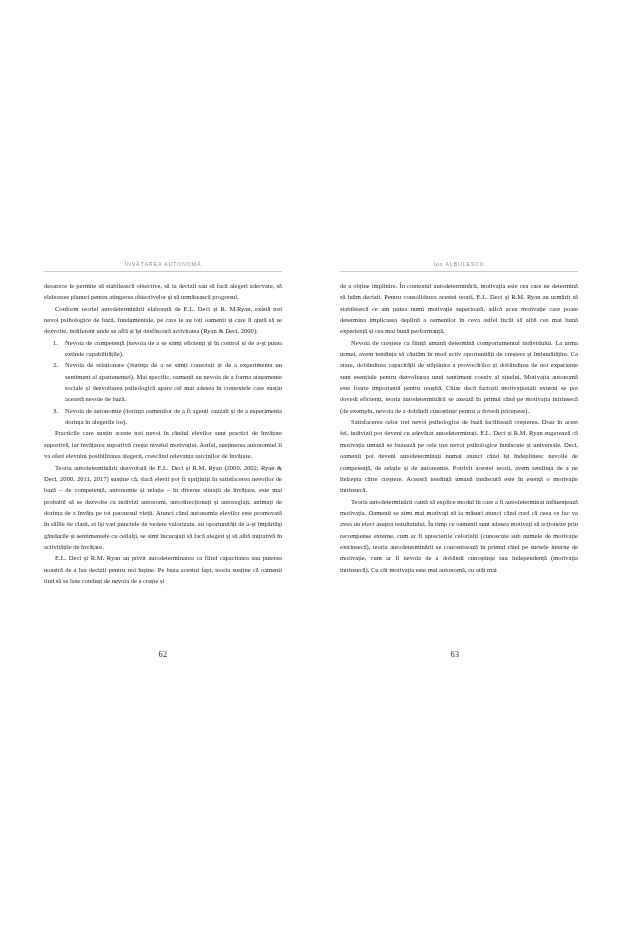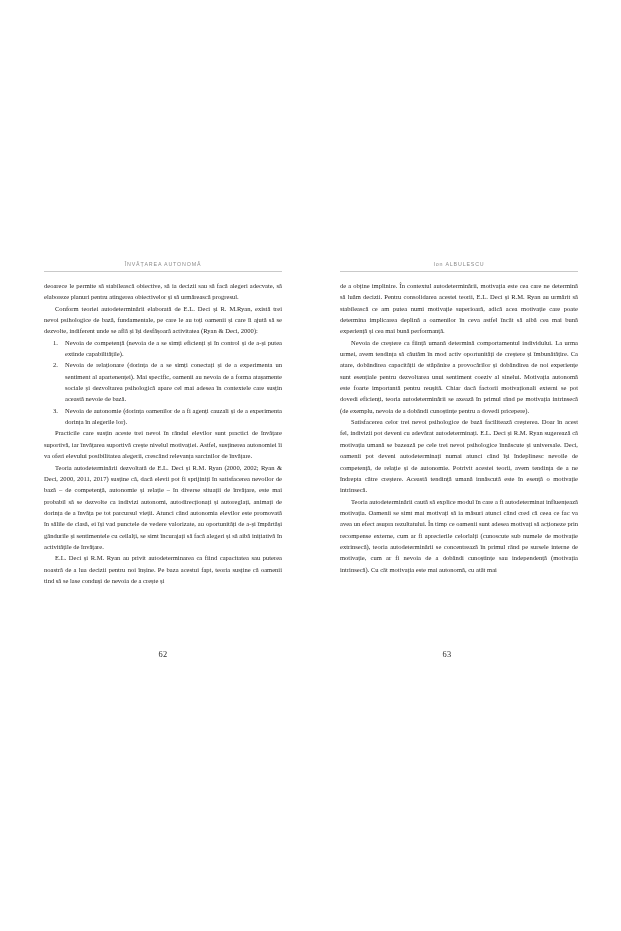--- a/index.html
+++ b/index.html
@@ -98,21 +98,21 @@
 
   .folio {
     position: absolute;
     width: 238px;
     text-align: center;
     font-size: 8.4px;
     color: #2a2a2a;
     letter-spacing: 0.4px;
   }
   .folio-left  { left: 44px;  top: 650px; }
-  .folio-right { left: 328px; top: 650px; }
+  .folio-right { left: 336px; top: 650px; }
 </style>
 </head>
 <body>
 
 <div class="spread">
 
   <div class="page page-left">
     <div class="running-head">ÎNVĂȚAREA AUTONOMĂ</div>
     <div class="head-rule"></div>
 

